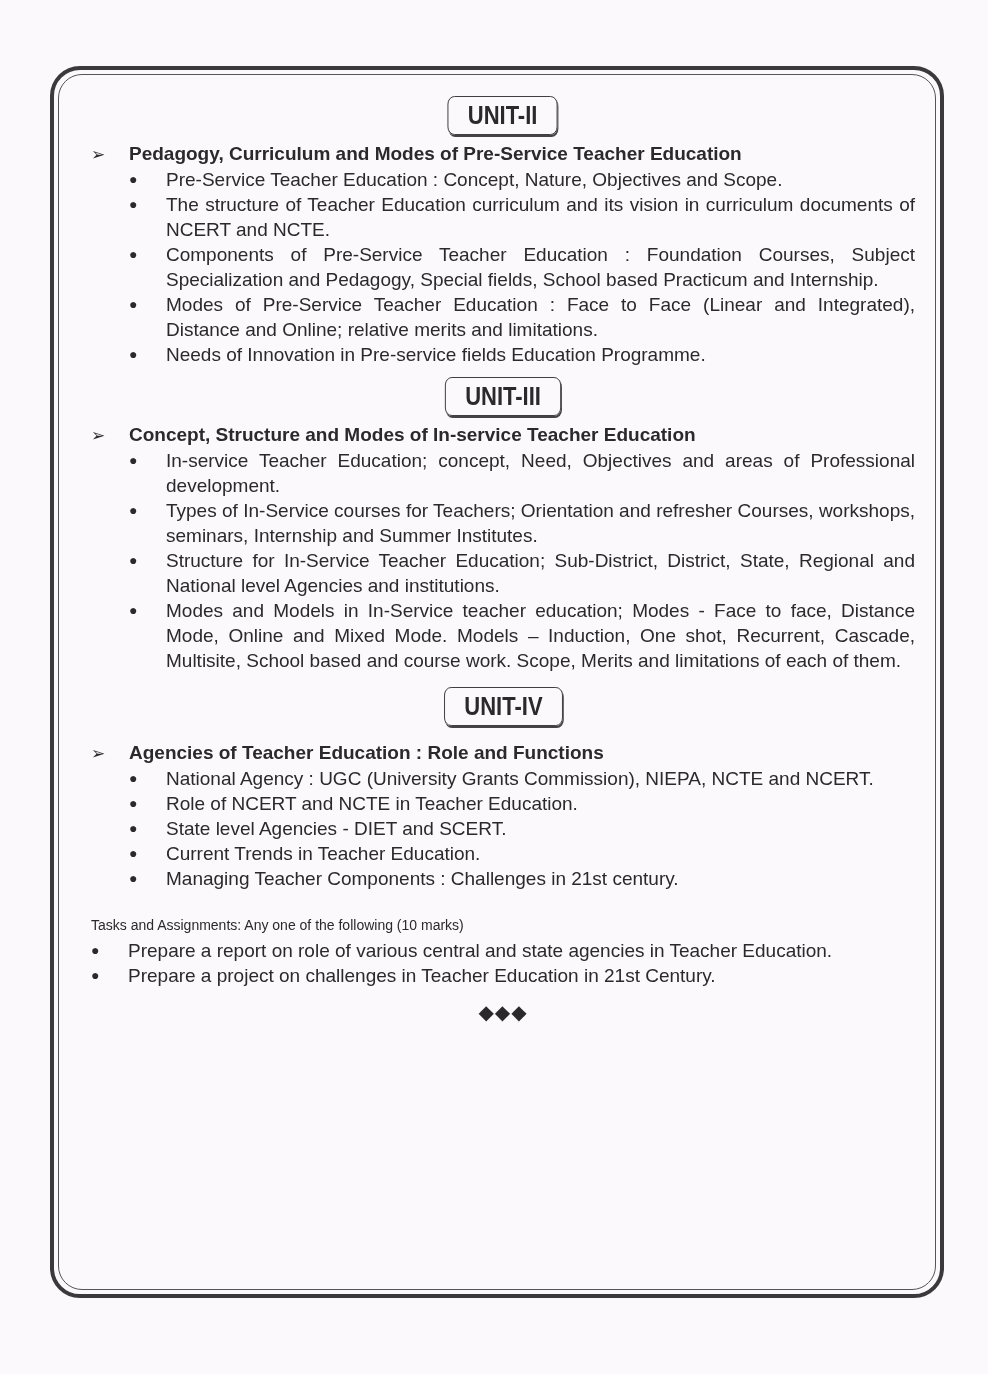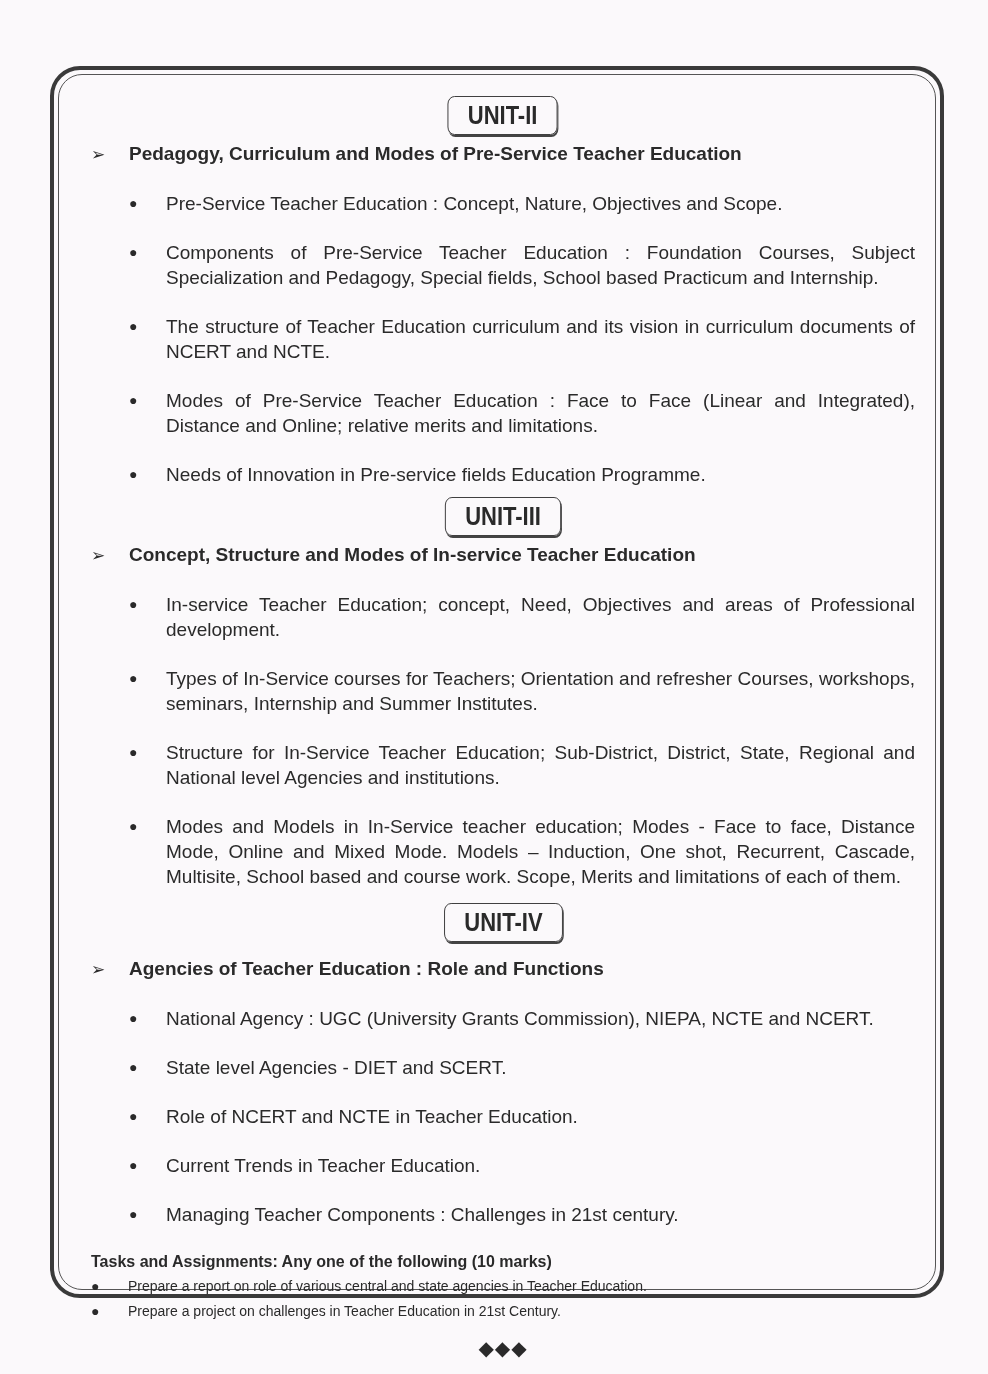--- a/index.html
+++ b/index.html
@@ -63,46 +63,45 @@
       list-style: none;
       margin: 0;
       padding: 0 0 0 38px;
     }
     ul.items li {
       display: flex;
       align-items: flex-start;
       font-size: 19px;
       line-height: 25px;
       text-align: justify;
-      margin-top: 24px;
     }
     .dot {
       flex: 0 0 37px;
       width: 37px;
       font-size: 14px;
       line-height: 25px;
     }
     .dot::before { content: "\25CF"; }
     .txt { flex: 1; }
     .sec2 { margin-top: 10px; }
     .sec3 { margin-top: 14px; }
     .tasks-heading {
       margin-top: 22px;
-      font-size: 16px;
-      font-weight: bold;
+      font-size: 14px;
+      font-weight: normal;
       line-height: 25px;
     }
     ul.tasks {
       list-style: none;
       margin: 0;
       padding: 0;
     }
     ul.tasks li {
       display: flex;
-      font-size: 14px;
+      font-size: 19px;
       line-height: 25px;
     }
     .end-mark {
       text-align: center;
       margin-top: 12px;
       font-size: 20px;
       letter-spacing: 1px;
     }
   </style>
 </head>
@@ -119,25 +118,25 @@
       <span class="arrow">➢</span>
       <span>Pedagogy, Curriculum and Modes of Pre-Service Teacher Education</span>
     </div>
     <ul class="items">
       <li>
           <span class="dot"></span>
           <span class="txt">Pre-Service Teacher Education : Concept, Nature, Objectives and Scope.</span>
         </li>
       <li>
           <span class="dot"></span>
+          <span class="txt">The structure of Teacher Education curriculum and its vision in curriculum documents of NCERT and NCTE.</span>
+        </li>
+      <li>
+          <span class="dot"></span>
           <span class="txt">Components of Pre-Service Teacher Education : Foundation Courses, Subject Specialization and Pedagogy, Special fields, School based Practicum and Internship.</span>
-        </li>
-      <li>
-          <span class="dot"></span>
-          <span class="txt">The structure of Teacher Education curriculum and its vision in curriculum documents of NCERT and NCTE.</span>
         </li>
       <li>
           <span class="dot"></span>
           <span class="txt">Modes of Pre-Service Teacher Education : Face to Face (Linear and Integrated), Distance and Online; relative merits and limitations.</span>
         </li>
       <li>
           <span class="dot"></span>
           <span class="txt">Needs of Innovation in Pre-service fields Education Programme.</span>
         </li>
     </ul>
@@ -175,25 +174,25 @@
       <span class="arrow">➢</span>
       <span>Agencies of Teacher Education : Role and Functions</span>
     </div>
     <ul class="items">
       <li>
           <span class="dot"></span>
           <span class="txt">National Agency : UGC (University Grants Commission), NIEPA, NCTE and NCERT.</span>
         </li>
       <li>
           <span class="dot"></span>
+          <span class="txt">Role of NCERT and NCTE in Teacher Education.</span>
+        </li>
+      <li>
+          <span class="dot"></span>
           <span class="txt">State level Agencies - DIET and SCERT.</span>
-        </li>
-      <li>
-          <span class="dot"></span>
-          <span class="txt">Role of NCERT and NCTE in Teacher Education.</span>
         </li>
       <li>
           <span class="dot"></span>
           <span class="txt">Current Trends in Teacher Education.</span>
         </li>
       <li>
           <span class="dot"></span>
           <span class="txt">Managing Teacher Components : Challenges in 21st century.</span>
         </li>
     </ul>

